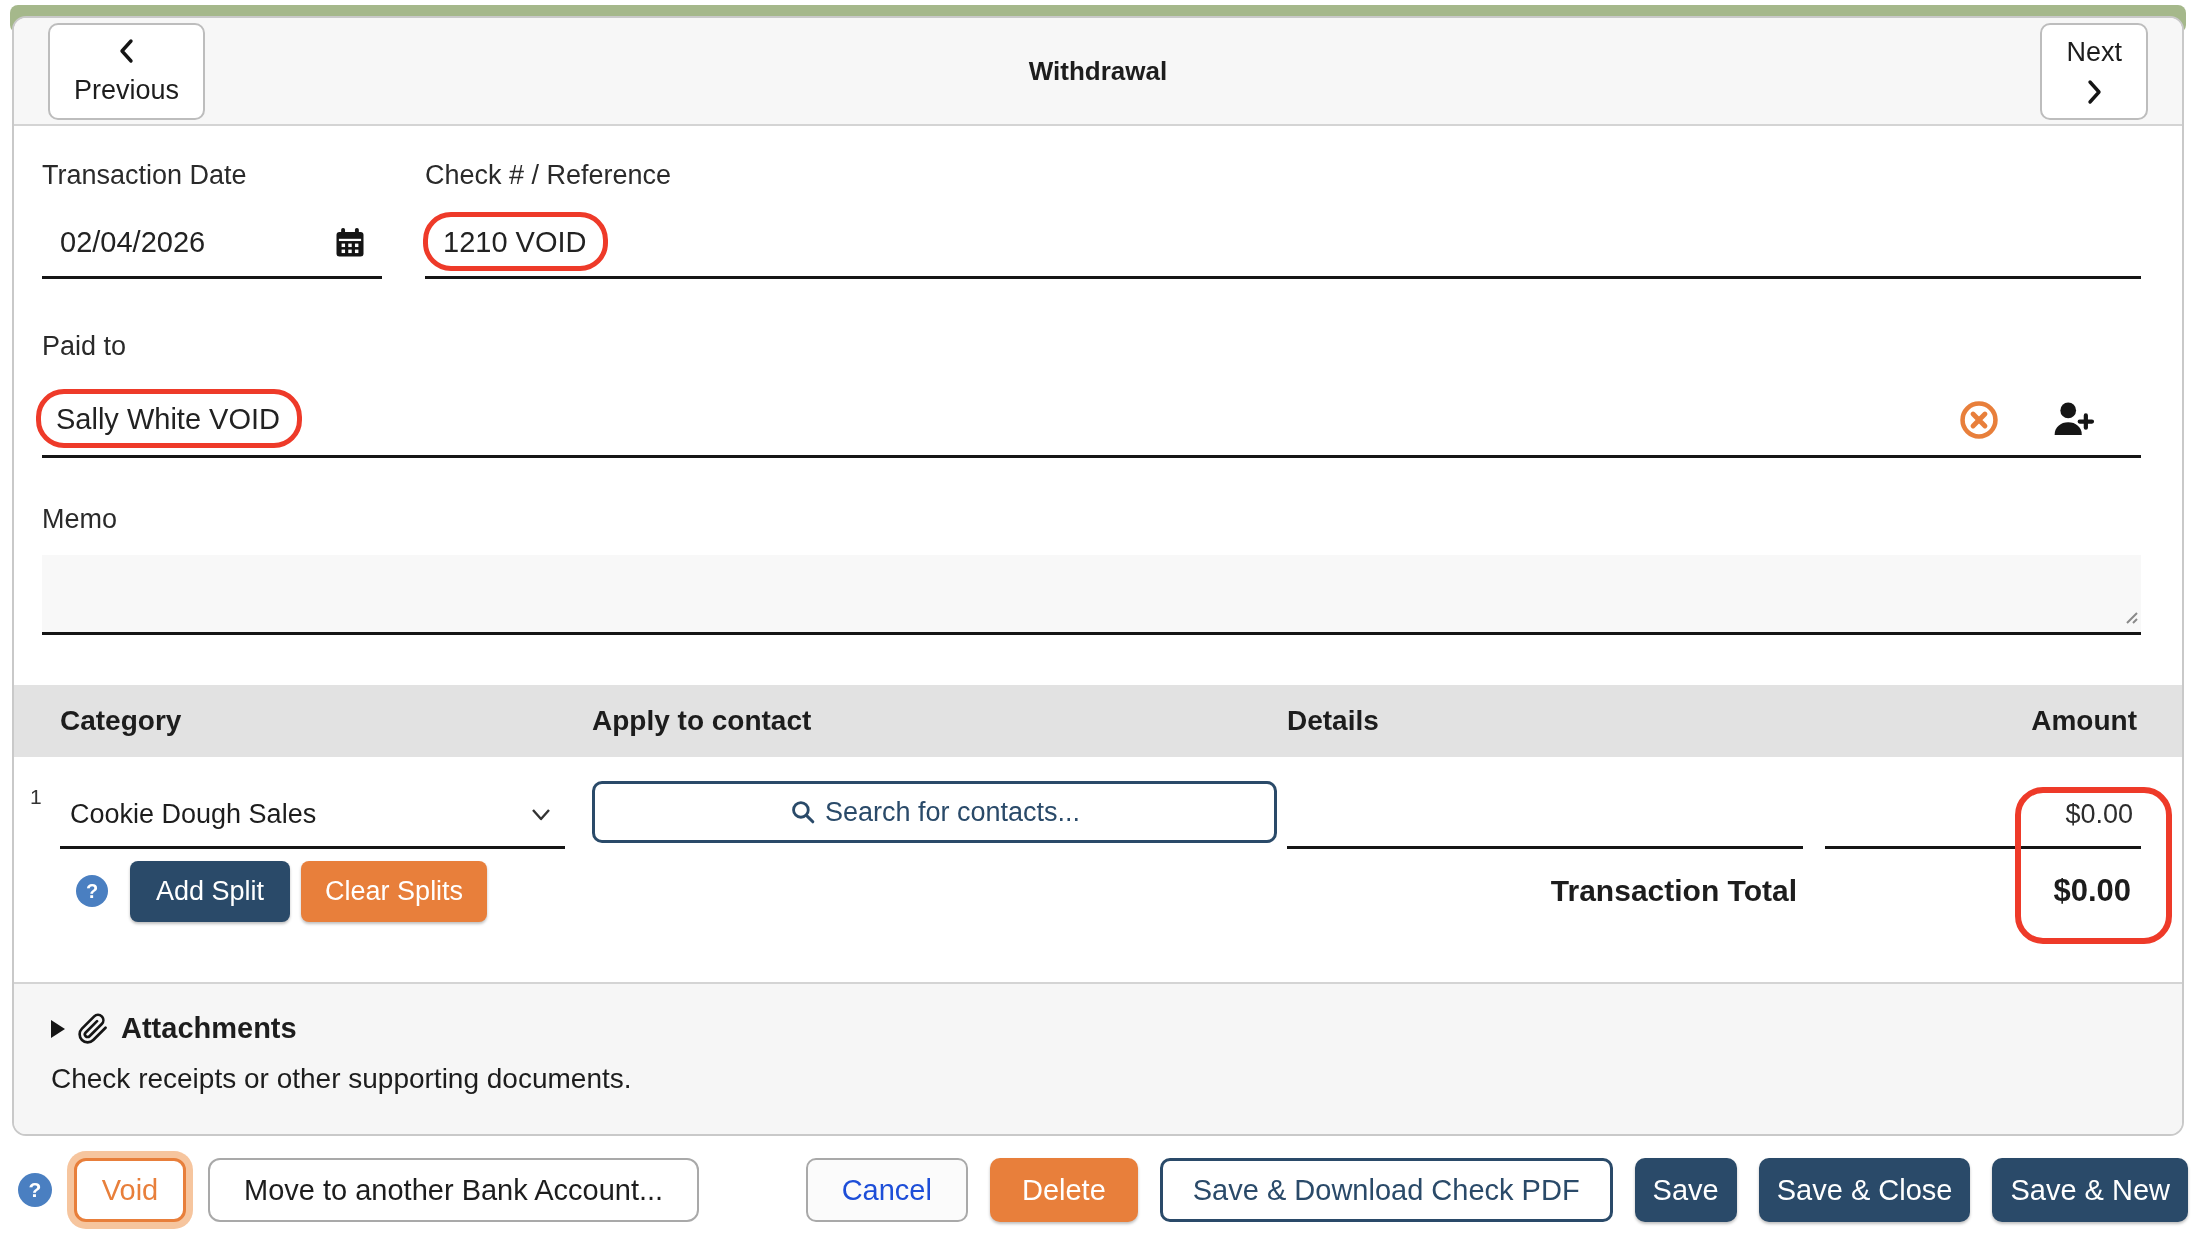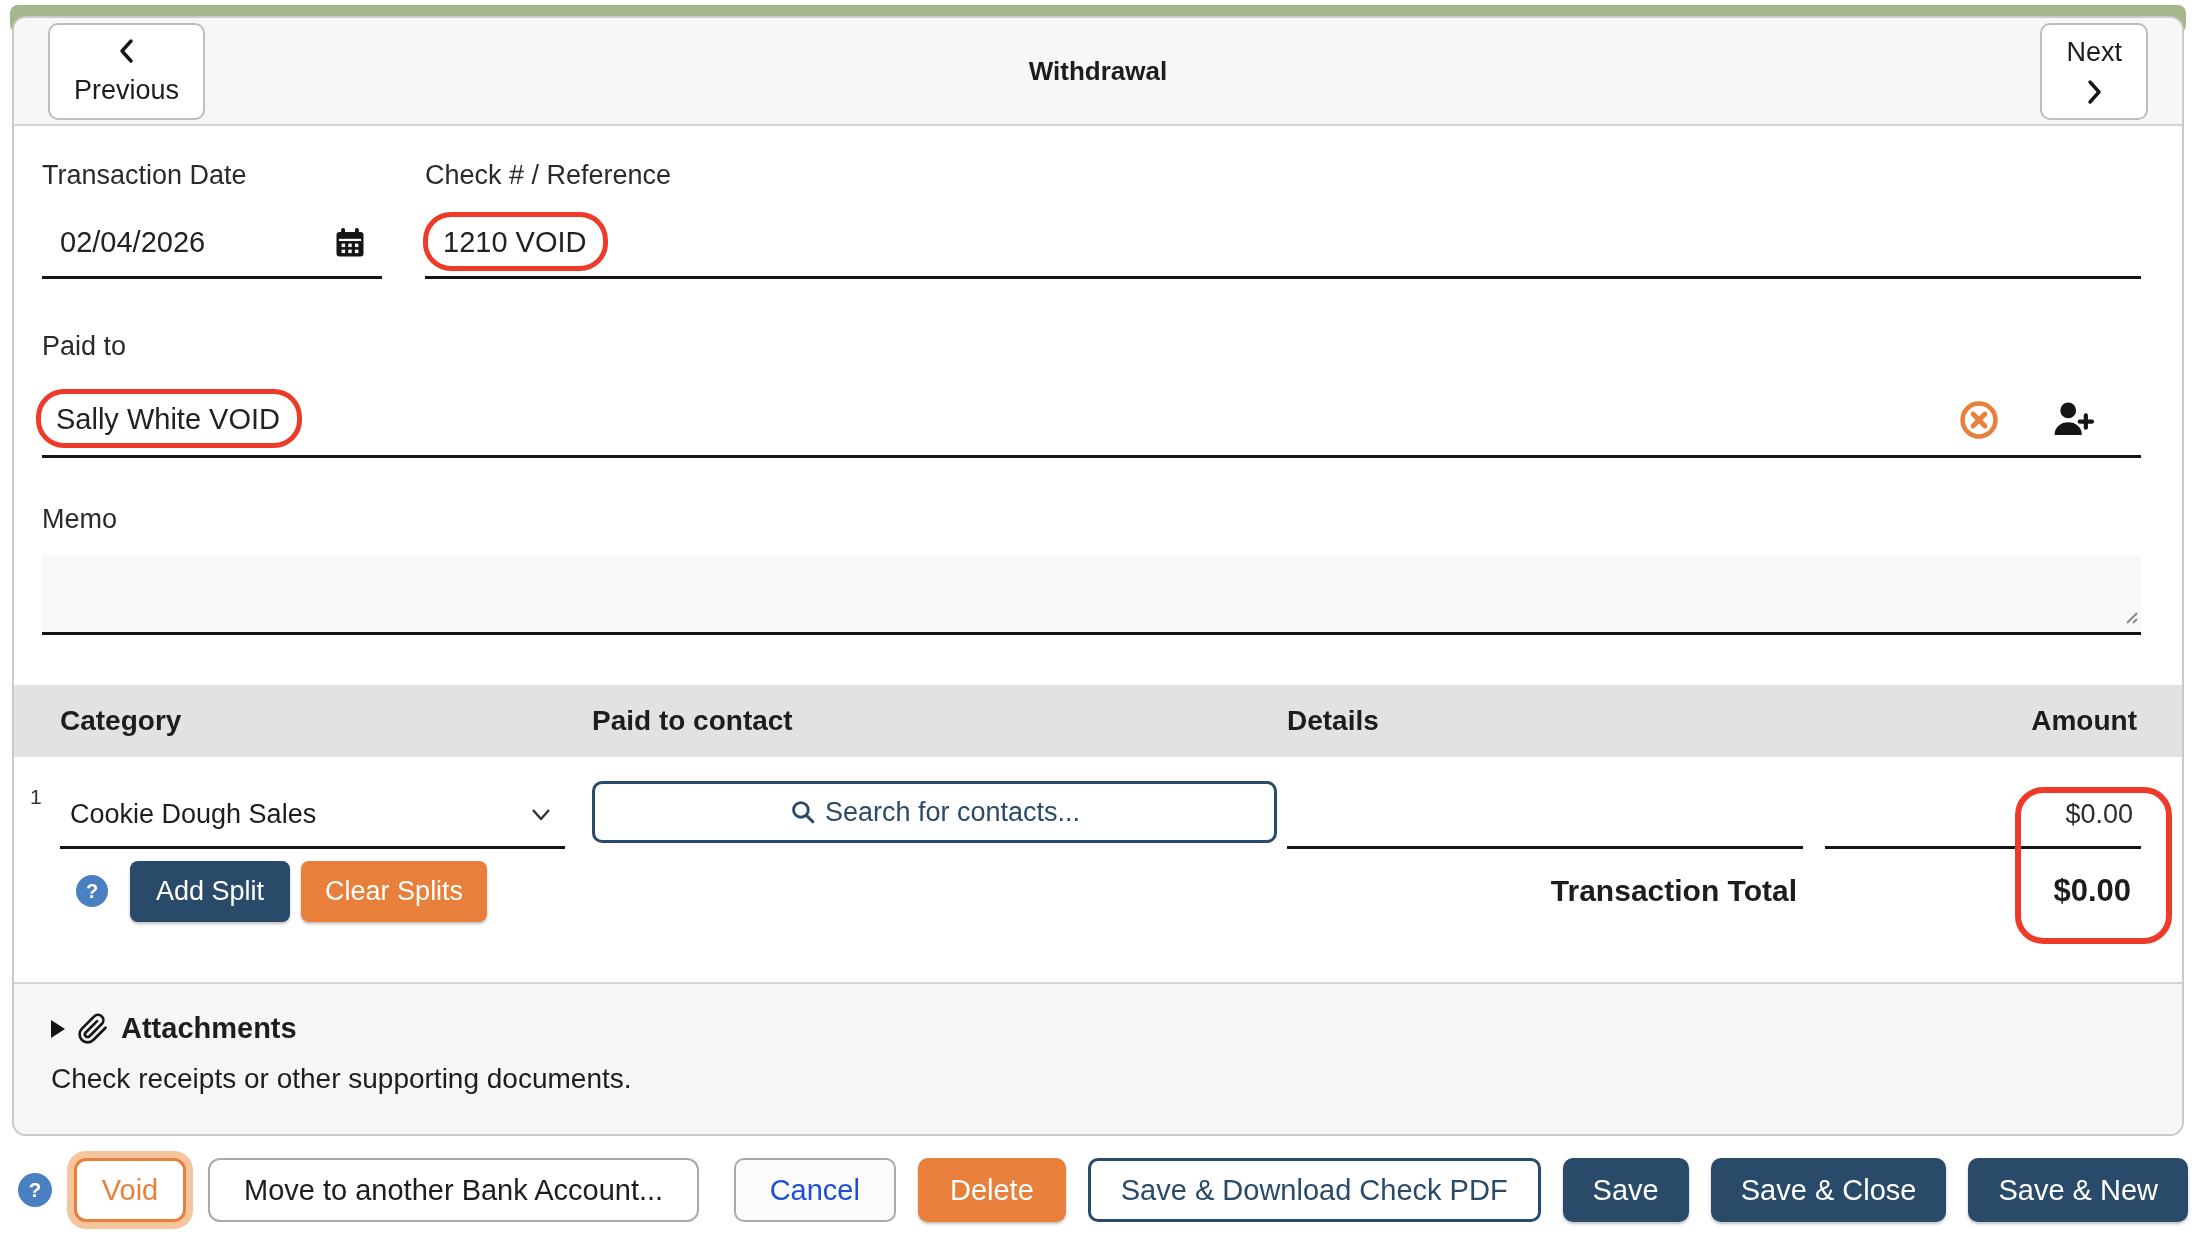--- a/index.html
+++ b/index.html
@@ -103,21 +103,21 @@
     border-radius:10px; font-size:29px; cursor:pointer; font-family:"Liberation Sans",sans-serif; }
   .btn-void { width:112px; background:#fff; border:3px solid #e87f3b; color:#e87f3b;
     border-radius:12px; margin-left:22px; box-shadow:0 0 0 7px #f6c59e; }
   .btn-move { background:#fff; border:2px solid #a9a9a9; color:#1d1d1d; padding:0 34px;
     margin-left:22px; border-radius:12px; }
   .btn-cancel { background:#fbfbfb; border:2px solid #a9a9a9; color:#1d4ed8; padding:0 34px; }
   .btn-delete { background:#e87f3b; border:none; color:#fff; padding:0 32px; margin-left:22px;
     box-shadow:0 2px 3px rgba(0,0,0,.25); }
   .btn-savepdf { background:#fff; border:3px solid #2a4a69; color:#2a4a69; padding:0 30px;
     margin-left:22px; }
-  .btn-navy { background:#2a4a69; border:none; color:#fff; padding:0 30px; margin-left:22px;
+  .btn-navy { background:#2a4a69; border:none; color:#fff; padding:0 18px; margin-left:22px;
     box-shadow:0 2px 3px rgba(0,0,0,.25); }
   .footer-help { width:34px; height:34px; border-radius:50%; background:#4a7fc1; color:#fff;
     font-size:21px; font-weight:700; display:flex; align-items:center; justify-content:center;
     margin-left:8px; cursor:pointer; flex:none; }
   .spacer { flex:1; }
 </style>
 </head>
 <body>
 
 <div id="screen">
@@ -210,21 +210,21 @@
             <svg width="18" height="18" viewBox="0 0 18 18">
               <path d="M16 6 L6 16 M16 12 L12 16" stroke="#8a8a8a" stroke-width="2"></path>
             </svg>
           </span>
         </div>
       </div>
     </div>
 
     <div class="band">
       <div>Category</div>
-      <div>Paid to contact</div>
+      <div>Apply to contact</div>
       <div>Details</div>
       <div class="h-amount">Amount</div>
     </div>
 
     <div class="split-row">
       <div class="row-num">1</div>
       <div>
         <div class="cat-select">
           <span>Cookie Dough Sales</span>
           <span style="display:inline-flex;">

